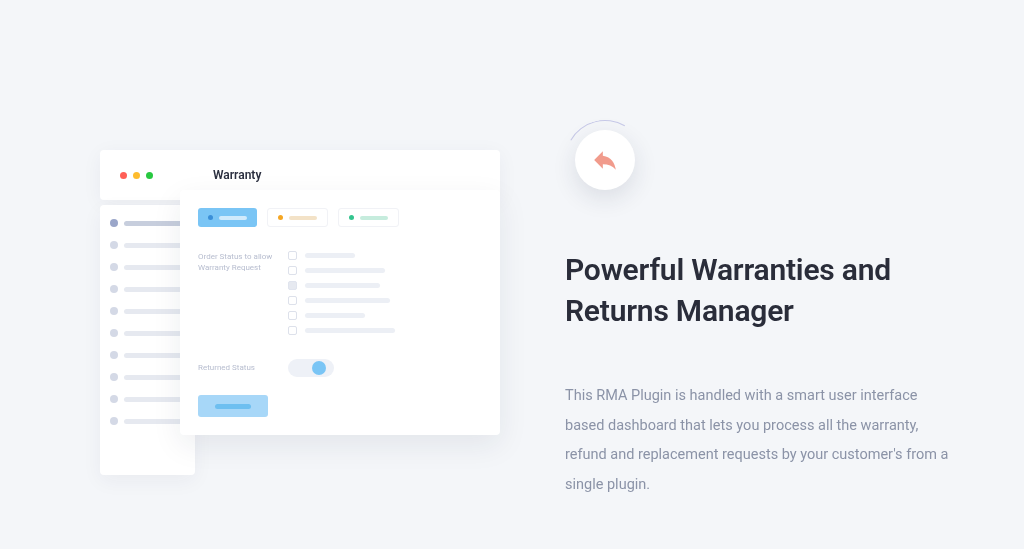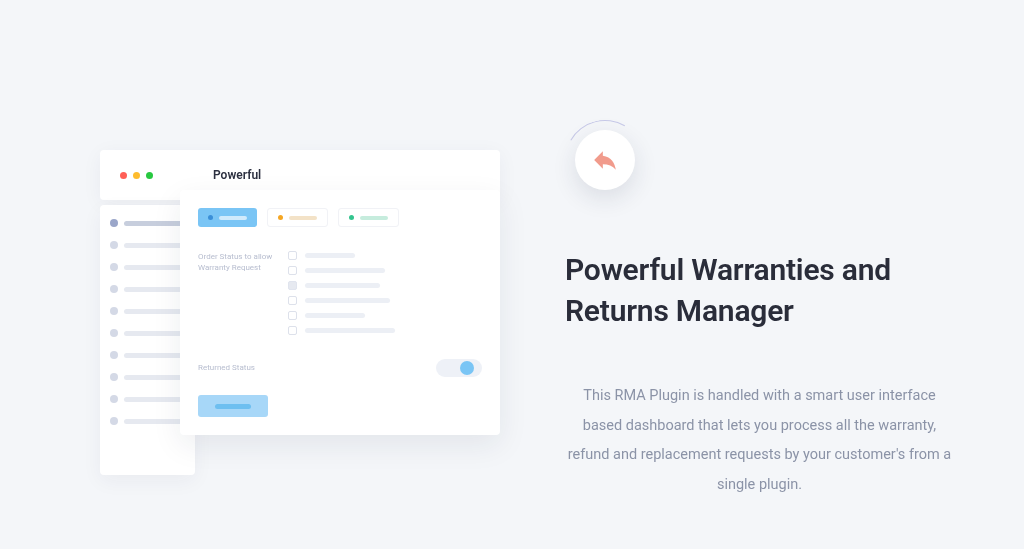--- a/index.html
+++ b/index.html
@@ -82,21 +82,21 @@
   .pill .pbar { width: 28px; height: 4px; border-radius: 2px; }
   .pill.blue { background: #7ac5f5; }
   .pill.blue .pdot { background: #3a8fd8; }
   .pill.blue .pbar { background: #cfeafc; }
   .pill.orange { background: #fff; border: 1px solid #f1f2f6; }
   .pill.orange .pdot { background: #f5a623; }
   .pill.orange .pbar { background: #f3e2c7; }
   .pill.green { background: #fff; border: 1px solid #f1f2f6; }
   .pill.green .pdot { background: #34c48e; }
   .pill.green .pbar { background: #c6ecdd; }
-  .form-row { display: flex; margin-bottom: 18px; justify-content: space-between; }
+  .form-row { display: flex; margin-bottom: 18px; }
   .form-label {
     width: 90px; font-size: 8px; color: #b7bdcf; line-height: 1.4;
     flex: 0 0 auto;
   }
   .check-col { flex: 1; }
   .check-line { display: flex; align-items: center; margin-bottom: 6px; }
   .chk { width: 9px; height: 9px; border: 1px solid #dde1eb; border-radius: 2px; margin-right: 8px; background:#fff; }
   .chk.filled { background: #e6e9f0; border-color:#e0e4ee; }
   .bar { height: 5px; background: #eceff5; border-radius: 3px; }
   .toggle-wrap {
@@ -144,37 +144,36 @@
     font-weight: 600;
     color: #2a2d3a;
     line-height: 1.35;
     margin-bottom: 50px;
     letter-spacing: -0.2px;
   }
   .desc {
     font-size: 14.5px;
     color: #8b93a7;
     line-height: 2.05;
-    text-align: center;
   }
 </style>
 </head>
 <body>
 
 <div class="page">
 
   <div class="mockup">
 
     <div class="win-header">
       <div class="dots">
         <span class="dot r"></span>
         <span class="dot y"></span>
         <span class="dot g"></span>
       </div>
-      <div class="win-title">Powerful</div>
+      <div class="win-title">Warranty</div>
     </div>
 
     <div class="sidebar">
       <div class="sb-row">
         <span class="sb-dot active"></span>
           <span class="sb-line active" style="width:60px" title="Return Request"></span>
       </div>
       <div class="sb-row">
           <span class="sb-dot"></span>
           <span class="sb-line" style="width:0"></span>

